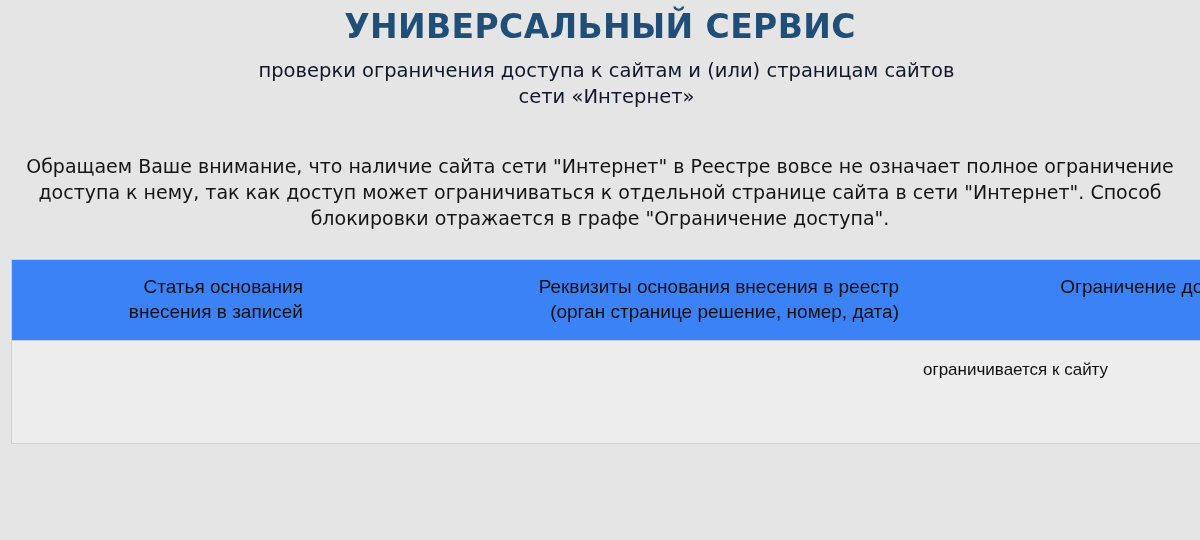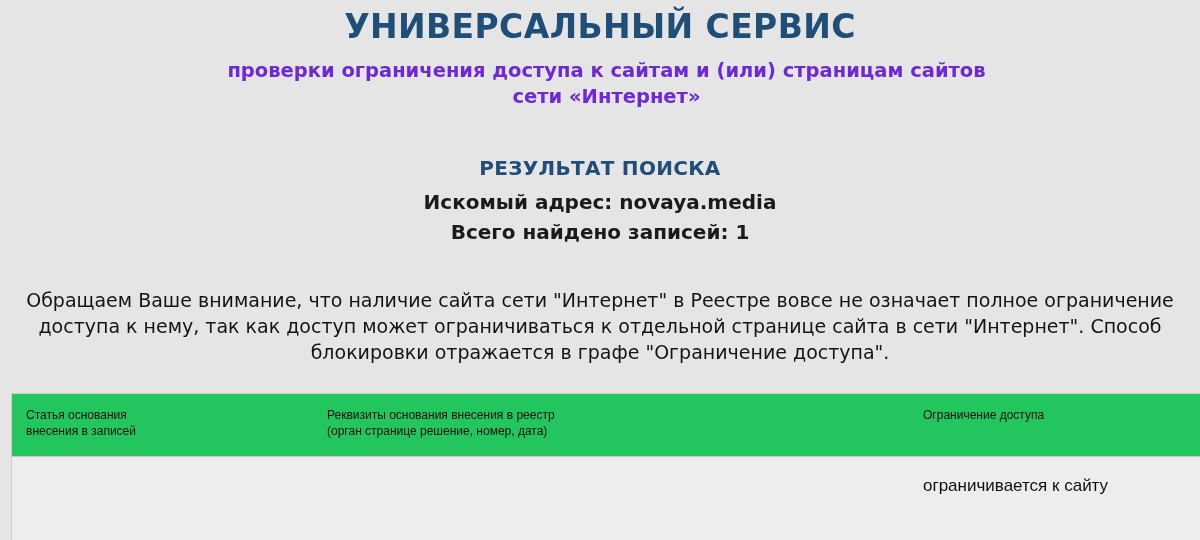--- a/index.html
+++ b/index.html
@@ -31,22 +31,22 @@
     font-size: 33px;
     font-weight: 700;
     letter-spacing: 0.4px;
     color: #1f4e79;
     line-height: 1.15;
     margin: 0;
   }
   .subtitle {
     margin: 12px 0 0 13px;
     font-size: 19.5px;
-    font-weight: 700;
-    color: #6d28d9;
+    font-weight: 400;
+    color: #0f172a;
     line-height: 1.35;
   }
   .subtitle-line2 {
     display: block;
   }
 
   
   .result-block {
     margin-top: 44px;
     text-align: center;
@@ -89,25 +89,25 @@
   table.registry-table {
     width: 100%;
     border-collapse: separate;
     border-spacing: 0;
     table-layout: fixed;
     font-family: "Liberation Sans", sans-serif;
     background: #ededed;
     border: 1px solid #d0d0d0;
   }
   table.registry-table th {
-    background: #22c55e;
-    font-size: 12px;
+    background: #3b82f6;
+    font-size: 19px;
     font-weight: 400;
     color: #101010;
-    text-align: left;
+    text-align: right;
     vertical-align: top;
     padding: 14px 10px 16px 14px;
     line-height: 1.32;
     border-bottom: 1px solid #c8c8c8;
   }
   table.registry-table td {
     background: #ededed;
     font-size: 17px;
     font-weight: 400;
     color: #101010;
@@ -129,25 +129,20 @@
 <div class="page">
 
   <div class="header-block">
     <h1 class="main-title">УНИВЕРСАЛЬНЫЙ СЕРВИС</h1>
     <div class="subtitle">
       <span class="subtitle-line1">проверки ограничения доступа к сайтам и (или) страницам сайтов</span>
       <span class="subtitle-line2">сети «Интернет»</span>
     </div>
   </div>
 
-  <div class="result-block">
-    <h2 class="result-heading">РЕЗУЛЬТАТ ПОИСКА</h2>
-    <p class="result-line">Искомый адрес: novaya.media</p>
-    <p class="result-line">Всего найдено записей: 1</p>
-  </div>
 
   <p class="notice">Обращаем Ваше внимание, что наличие сайта сети "Интернет" в Реестре вовсе не означает полное ограничение доступа к нему, так как доступ может ограничиваться к отдельной странице сайта в сети "Интернет". Способ блокировки отражается в графе "Ограничение доступа".</p>
 
   <div class="registry-table-wrap">
     <table class="registry-table">
       <thead>
         <tr>
           <th class="col-article">
             <span class="hdr-line">Статья основания</span>
             <span class="hdr-line">внесения в записей</span>

